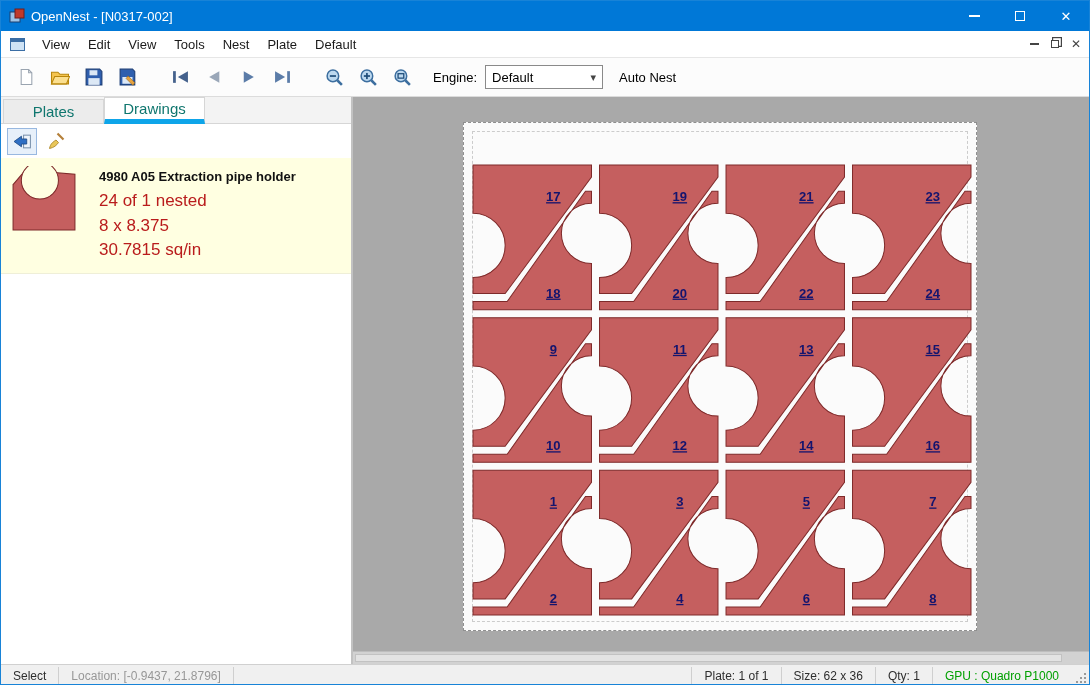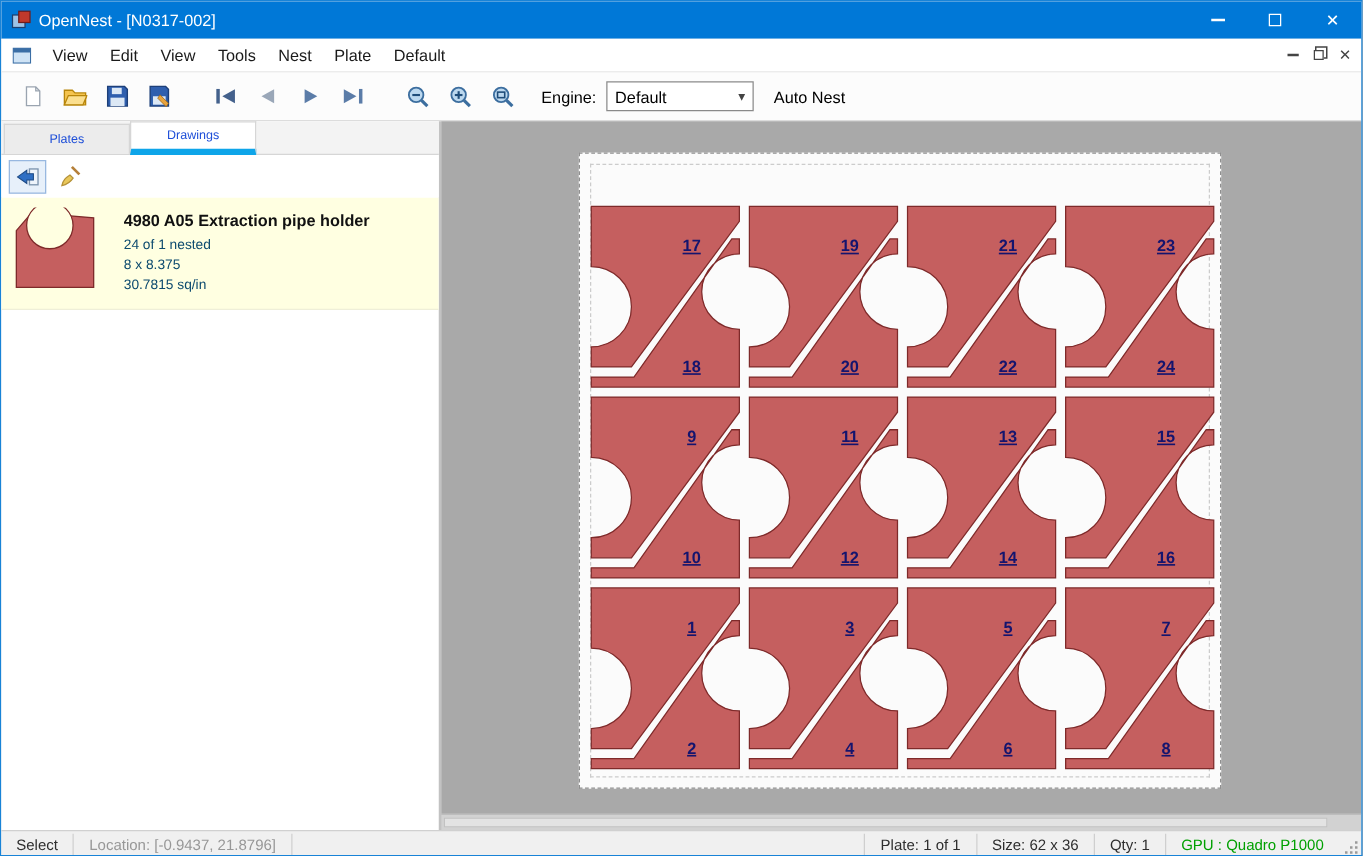--- a/index.html
+++ b/index.html
@@ -41,32 +41,32 @@
   .combo .arr { color: #444; font-size: 11px; }
   .autonest { margin-left: 16px; }
 
   
   .bodyrow { display: flex; height: 567px; }
   .left-panel { width: 352px; background: #fff; display: flex; flex-direction: column;
                 border-right: 2px solid #c2c2c2; }
   .tabs { height: 27px; background: #f3f3f3; display: flex; align-items: flex-end;
           border-bottom: 1px solid #d6d6d6; padding-left: 2px; }
   .tab { width: 101px; height: 24px; display: flex; align-items: center; justify-content: center;
-         font-size: 10px; color: #1d4ed8; background: #ececec; border: 1px solid #d6d6d6;
+         font-size: 15px; color: #0f766e; background: #ececec; border: 1px solid #d6d6d6;
          border-bottom: none; }
   .tab.active { background: #fff; height: 27px; margin-bottom: -1px; border-bottom: 5px solid #0ea5e9; margin-top: 32px; }
   .panel-toolbar { height: 34px; display: flex; align-items: center; padding: 0 4px; background: #fff; }
   .pbtn { width: 30px; height: 27px; margin: 2px; display: flex; align-items: center;
           justify-content: center; border: 1px solid transparent; }
   .pbtn.sel { border-color: #98b8e0; background: #e7f0fa; }
   .drawings-list { flex: 1; overflow: hidden; }
   .item { display: flex; background: #ffffe1; padding: 8px 8px 10px 10px; border-bottom: 1px solid #efefd8; }
   .thumb { width: 66px; height: 66px; margin-right: 22px; flex: 0 0 auto; }
   .meta .t { font-weight: bold; font-size: 13px; color: #111; margin: 3px 0 5px; }
-  .meta .s { font-size: 11px; color: #0c4a6e; line-height: 1.45; }
+  .meta .s { font-size: 17px; color: #b91c1c; line-height: 1.45; }
 
   
   .canvas { flex: 1; background: #a9a9a9; position: relative; }
   .plate { position: absolute; left: 110px; top: 25px; width: 514px; height: 509px;
            background: #fbfbfb; border: 1px dashed #8f8f8f; }
   .plate-inner { position: absolute; inset: 8px; border: 1px dashed #cccccc; pointer-events: none; }
   #nest-svg { position: absolute; left: 3px; bottom: 11px; width: 506px; height: 458px; }
   .hscroll { position: absolute; left: 0; right: 0; bottom: 0; height: 13px;
              background: #d2d2d2; border-top: 1px solid #bdbdbd; }
   .hthumb { position: absolute; left: 2px; top: 2px; bottom: 2px; width: 96%; background: #e3e3e3;

